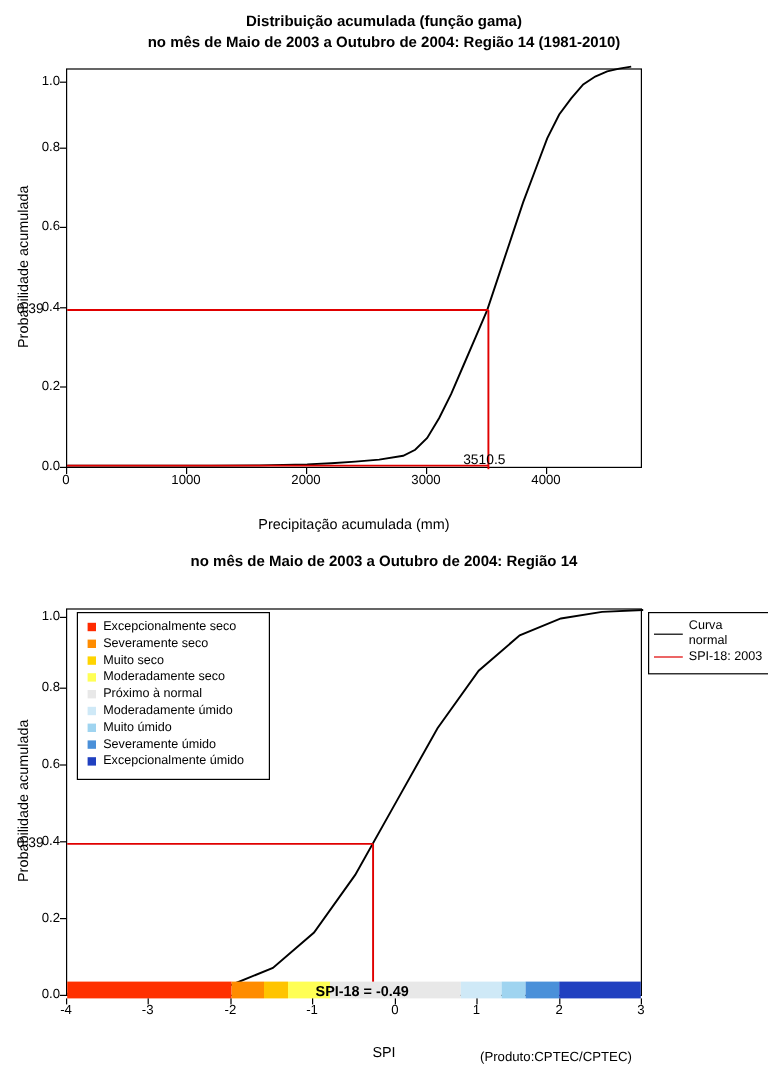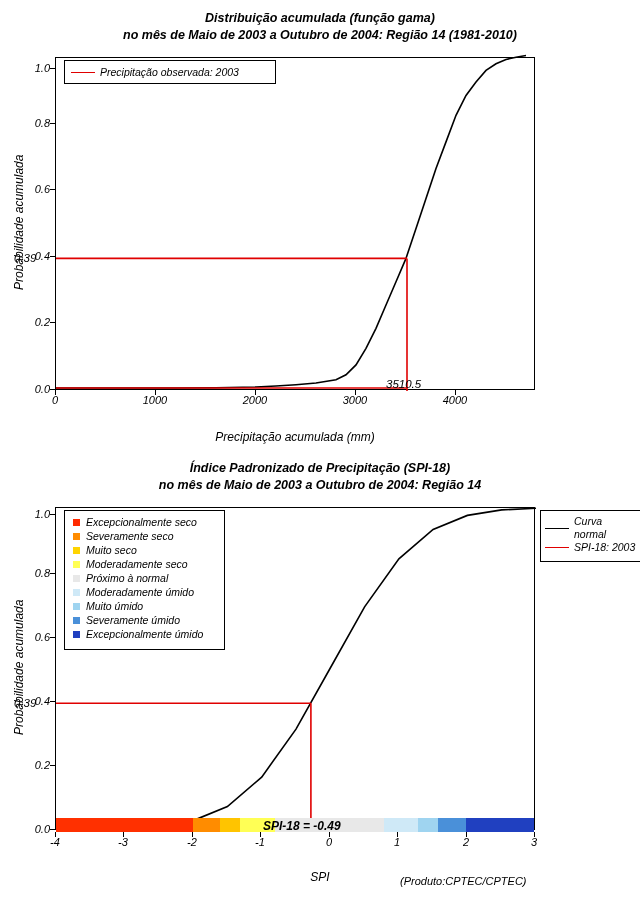--- a/index.html
+++ b/index.html
@@ -12,21 +12,20 @@
     height: 900px;
     font-family: "Liberation Sans", sans-serif;
     color: #000000;
     position: relative;
     overflow: hidden;
   }
   .panel {
     position: absolute;
     left: 0;
     width: 640px;
-    font-style: italic;
   }
   #panel-top { top: 0; height: 450px; }
   #panel-bottom { top: 450px; height: 450px; }
 
   .title {
     position: absolute;
     left: 0;
     width: 640px;
     text-align: center;
     font-size: 12.5px;
@@ -173,32 +172,25 @@
   <div class="tickmark" style="left:155px; top:390px; width:1px; height:5px;"></div>
   <div class="tickmark" style="left:255px; top:390px; width:1px; height:5px;"></div>
   <div class="tickmark" style="left:355px; top:390px; width:1px; height:5px;"></div>
   <div class="tickmark" style="left:455px; top:390px; width:1px; height:5px;"></div>
 
   <div class="annot" style="left:386px; top:378px;">3510.5</div>
 
   <div class="axis-label" style="left:120px; top:430px; width:350px;">Precipitação acumulada (mm)</div>
   <div class="ylabel" style="left:12px; top:290px;">Probabilidade acumulada</div>
 
-  <div class="legend-box" style="left:64px; top:60px; width:212px; height:24px; padding:4px 6px;">
-    <div class="legend-row">
-      <span class="legend-line"></span>
-      <span>Precipitação observada: 2003</span>
-    </div>
-  </div>
 </div>
 
 <div class="panel" id="panel-bottom">
 
   <div class="title" style="top:10px;">
-    <span class="l1">Índice Padronizado de Precipitação (SPI-18)</span>
     <span class="l2">no mês de Maio de 2003 a Outubro de 2004: Região 14</span>
   </div>
 
   <div class="plotbox" id="bottom-plot" style="left:55px; top:57px; width:480px; height:323px;">
     <svg class="curve" width="480" height="323" viewBox="0 0 480 323">
 
       <path d="M0,320 L34.3,319.9 L68.6,319.6 L102.9,318.0 L137.1,312.6 L171.4,298.6 L205.7,269.1 L240,221.1 L274.3,160.0 L308.6,98.9 L342.9,50.9 L377.1,21.4 L411.4,7.4 L445.7,1.9 L480,0.3" fill="none" stroke="#000000" stroke-width="1.6"></path>
       <line x1="0" y1="195.2" x2="254.9" y2="195.2" stroke="#e00000" stroke-width="1.6"></line>
       <line x1="254.9" y1="195.2" x2="254.9" y2="323" stroke="#e00000" stroke-width="1.6"></line>
     </svg>

